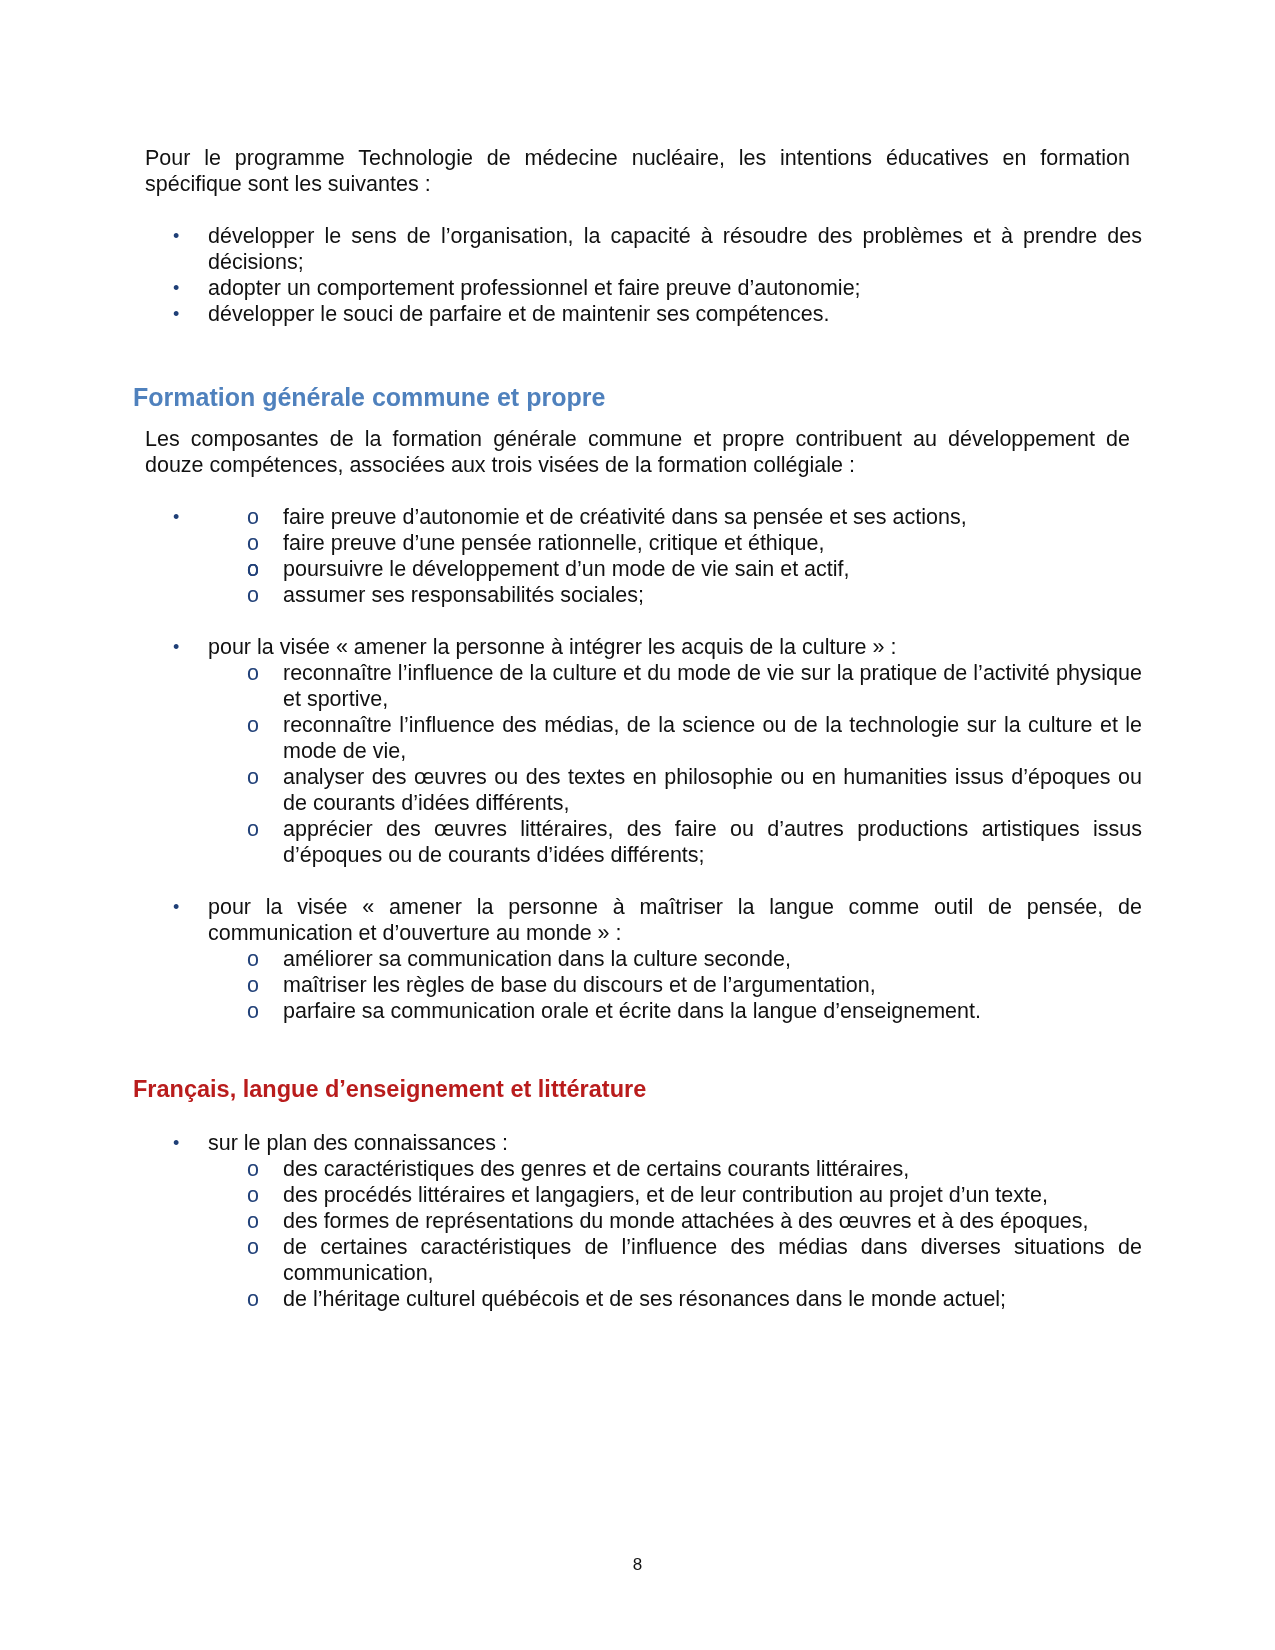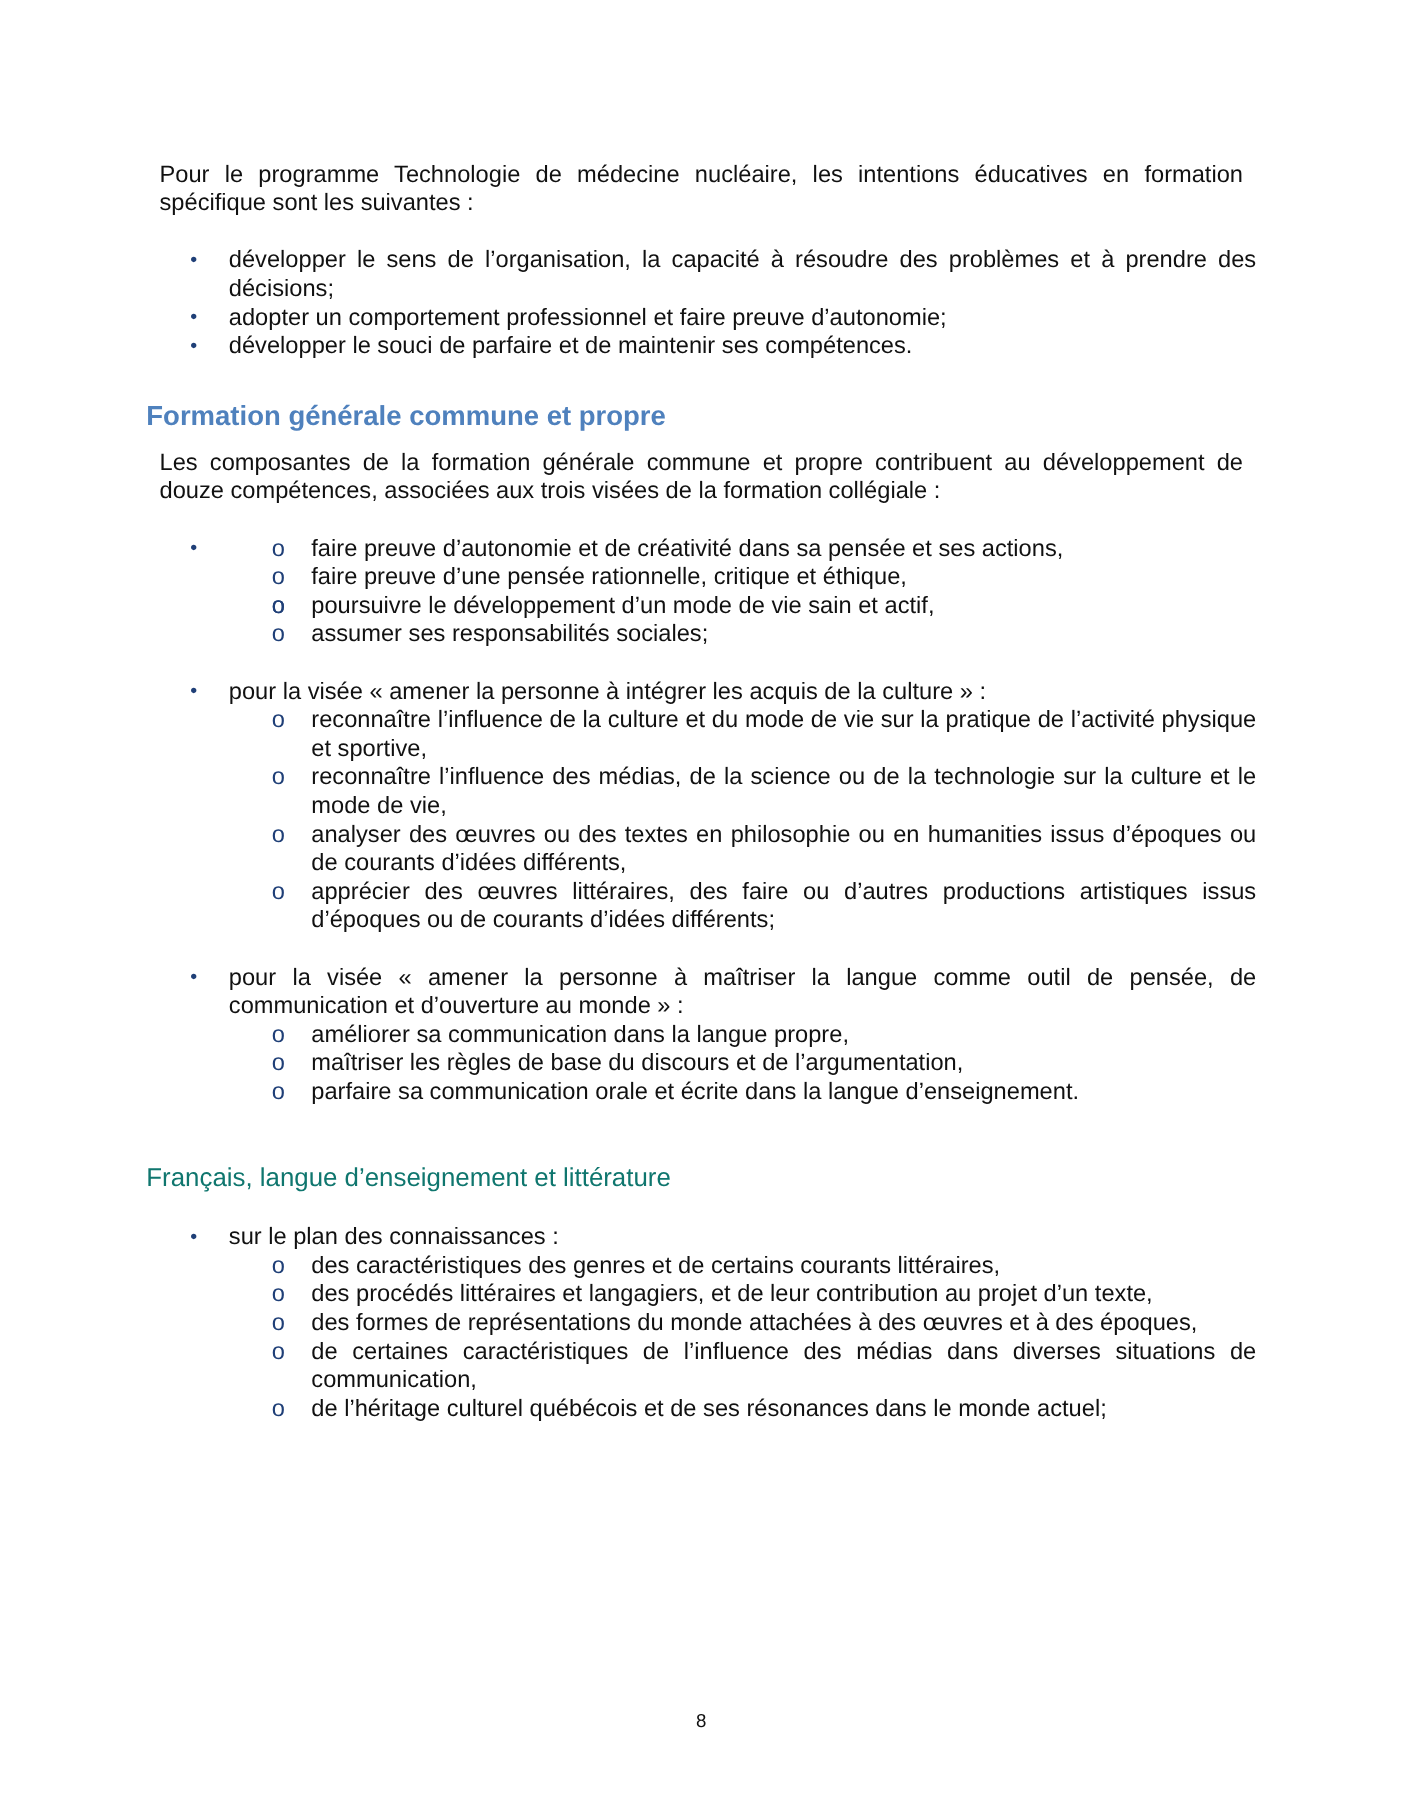--- a/index.html
+++ b/index.html
@@ -1,39 +1,39 @@
 <!DOCTYPE html>
 <html><head>
 <meta charset="utf-8">
 <style>
   html, body { margin: 0; padding: 0; background: #ffffff; }
   body { width: 1275px; height: 1650px; position: relative; font-family: "Liberation Sans", sans-serif; color: #111; }
   .page { position: absolute; left: 133px; top: 133px; width: 1009px; font-size: 21.5px; line-height: 26px; }
   p.para { margin: 12px; text-align: justify; }
   .h1 { color: #4f81bd; font-weight: bold; font-size: 25px; line-height: 30px; margin: 0; }
-  .h2 { color: #0f766e; font-weight: normal; font-size: 23.5px; line-height: 30px; margin: 0; }
+  .h2 { color: #b91c1c; font-weight: bold; font-size: 23.5px; line-height: 30px; margin: 0; }
   ul { list-style: none; margin: 0; padding: 0; }
   li.b1 { position: relative; padding-left: 75px; text-align: justify; }
   li.b1 > .mk { position: absolute; left: 40px; top: 0; color: #1f3f77; font-size: 18px; }
   li.b2 { position: relative; padding-left: 150px; text-align: justify; }
   li.b2 > .mk { position: absolute; left: 114px; top: 0; color: #1f3f77; }
   .pg { position: absolute; left: 0; width: 1275px; top: 1555px; text-align: center; font-size: 17px; }
 </style>
 </head>
 <body>
 
 <div class="page">
   <p class="para">Pour le programme Technologie de médecine nucléaire, les intentions éducatives en formation spécifique sont les suivantes :</p>
   <ul style="margin-top:26px">
     <li class="b1"><span class="mk">•</span><span>développer le sens de l’organisation, la capacité à résoudre des problèmes et à prendre des décisions;</span></li>
     <li class="b1"><span class="mk">•</span><span>adopter un comportement professionnel et faire preuve d’autonomie;</span></li>
     <li class="b1"><span class="mk">•</span><span>développer le souci de parfaire et de maintenir ses compétences.</span></li>
   </ul>
 
-  <h2 class="h1" style="margin-top:36px">Formation générale commune et propre</h2>
+  <h2 class="h1" style="margin-top:55px">Formation générale commune et propre</h2>
   <p class="para" style="margin-top:14px">Les composantes de la formation générale commune et propre contribuent au développement de douze compétences, associées aux trois visées de la formation collégiale :</p>
 
   <ul style="margin-top:26px">
     <li class="b1"><span class="mk">•</span></li>
   </ul>
   <ul>
     <li class="b2"><span class="mk">o</span><span>faire preuve d’autonomie et de créativité dans sa pensée et ses actions,</span></li>
     <li class="b2"><span class="mk">o</span><span>faire preuve d’une pensée rationnelle, critique et éthique,</span></li>
     <li class="b2"><span class="mk">o</span></li>
     <li class="b2"><span class="mk">o</span><span>poursuivre le développement d’un mode de vie sain et actif,</span></li>
@@ -47,21 +47,21 @@
     <li class="b2"><span class="mk">o</span><span>reconnaître l’influence de la culture et du mode de vie sur la pratique de l’activité physique et sportive,</span></li>
     <li class="b2"><span class="mk">o</span><span>reconnaître l’influence des médias, de la science ou de la technologie sur la culture et le mode de vie,</span></li>
     <li class="b2"><span class="mk">o</span><span>analyser des œuvres ou des textes en philosophie ou en humanities issus d’époques ou de courants d’idées différents,</span></li>
     <li class="b2"><span class="mk">o</span><span>apprécier des œuvres littéraires, des faire ou d’autres productions artistiques issus d’époques ou de courants d’idées différents;</span></li>
   </ul>
 
   <ul style="margin-top:26px">
     <li class="b1"><span class="mk">•</span><span>pour la visée « amener la personne à maîtriser la langue comme outil de pensée, de communication et d’ouverture au monde » :</span></li>
   </ul>
   <ul>
-    <li class="b2"><span class="mk">o</span><span>améliorer sa communication dans la langue propre,</span></li>
+    <li class="b2"><span class="mk">o</span><span>améliorer sa communication dans la culture seconde,</span></li>
     <li class="b2"><span class="mk">o</span><span>maîtriser les règles de base du discours et de l’argumentation,</span></li>
     <li class="b2"><span class="mk">o</span><span>parfaire sa communication orale et écrite dans la langue d’enseignement.</span></li>
   </ul>
 
   <h3 class="h2" style="margin-top:50px">Français, langue d’enseignement et littérature</h3>
 
   <ul style="margin-top:26px">
     <li class="b1"><span class="mk">•</span><span>sur le plan des connaissances :</span></li>
   </ul>
   <ul>

